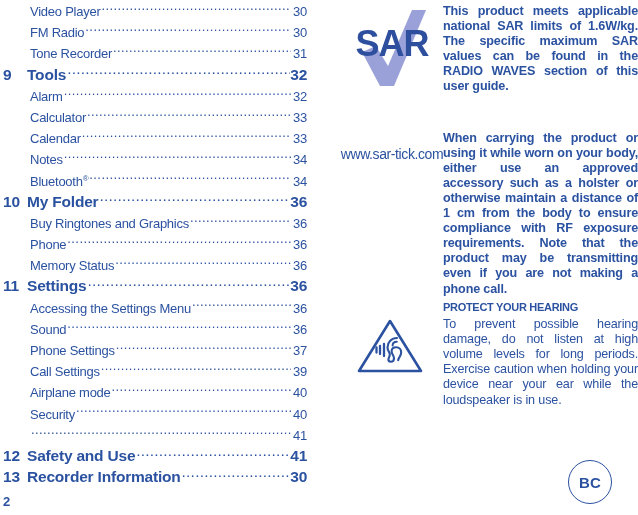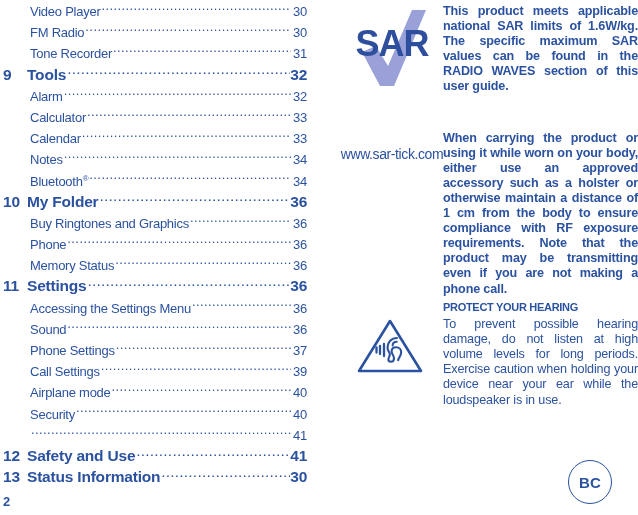--- a/index.html
+++ b/index.html
@@ -299,21 +299,21 @@
         <span class="pg">41</span>
       </div>
       <div class="toc-row chapter">
         <span class="num">12</span>
         <span class="title">Safety and Use</span>
         <span class="leader"></span>
         <span class="pg">41</span>
       </div>
       <div class="toc-row chapter">
         <span class="num">13</span>
-        <span class="title">Status Information</span>
+        <span class="title">Recorder Information</span>
         <span class="leader"></span>
         <span class="pg">30</span>
       </div>
     </div>
   <div class="pagenum">2</div>
 
   <div class="right">
 
     <div class="sar-block">
 

